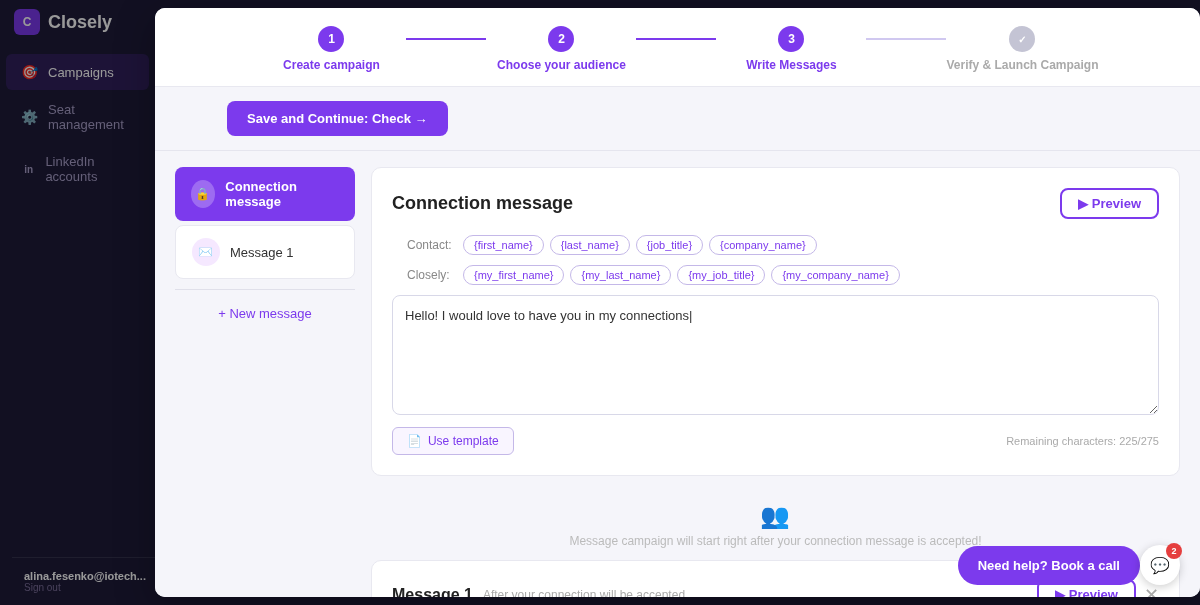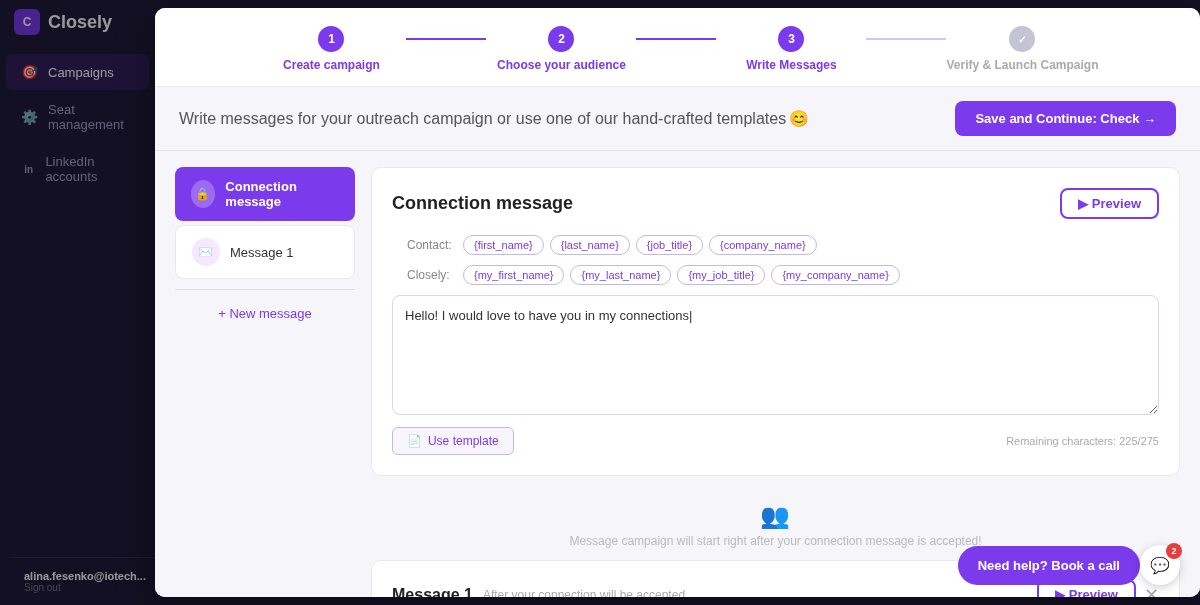--- a/index.html
+++ b/index.html
@@ -219,24 +219,20 @@
       <div class="step-label">Write Messages</div>
     </div>
     <div class="step-line"></div>
     <div class="step">
       <div class="step-circle inactive" style="background:#c4c4d4;font-size:10px;">✓</div>
       <div class="step-label inactive">Verify &amp; Launch Campaign</div>
     </div>
   </div>
 
   <div class="modal-topbar">
-    <div class="modal-topbar-text">
-      <span>Write messages for your outreach campaign or use one of our hand-crafted templates</span>
-      <span> 😊</span>
-    </div>
     <button class="save-btn">Save and Continue: Check →</button>
   </div>
 
   <div class="modal-body">
     <div class="content-area">
 
       <div class="left-panel">
         <div class="msg-tab">
           <div class="msg-tab-icon">🔒</div>
           <span>Connection message</span>

